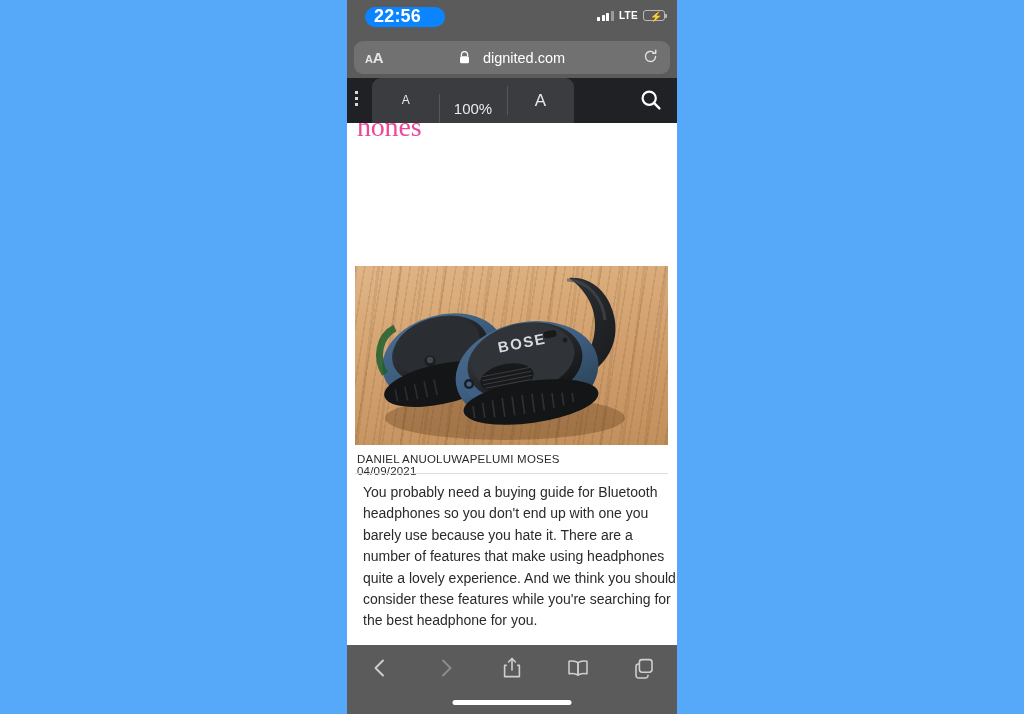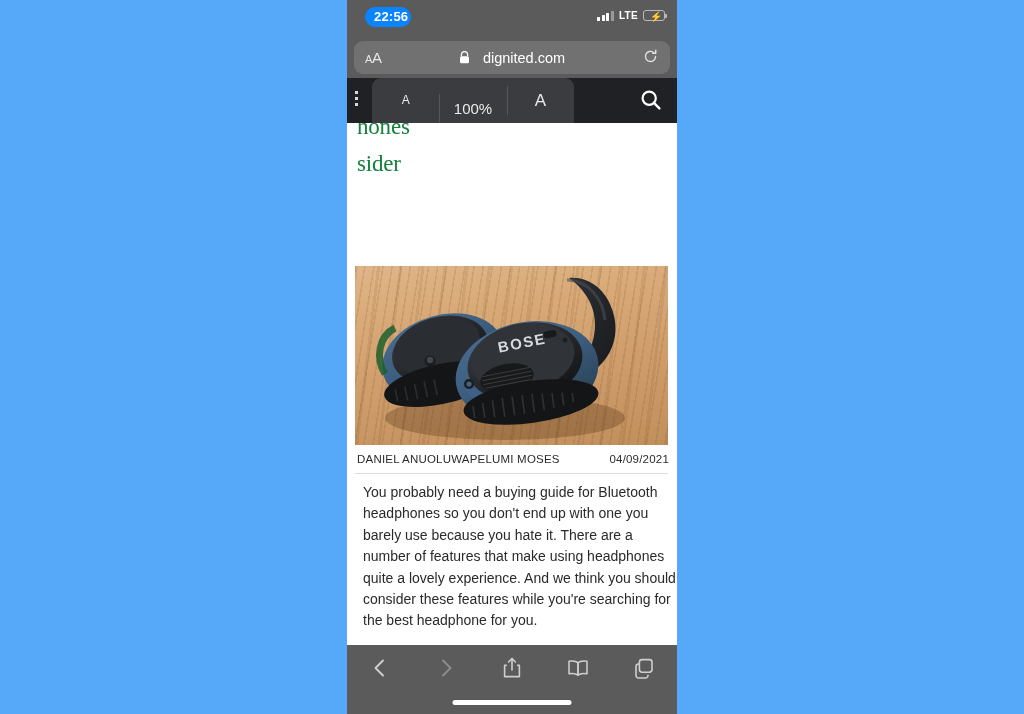--- a/index.html
+++ b/index.html
@@ -33,24 +33,24 @@
     width: 330px;
     height: 38px;
     background: #5b5b5b;
   }
   #time-pill {
     position: absolute;
     left: 18px;
     top: 7px;
     background: #0b84ff;
     color: #fff;
-    font-size: 13px;
+    font-size: 18px;
     font-weight: bold;
     letter-spacing: .2px;
-    padding: 2px 3px 3px 9px;
+    padding: 2px 24px 3px 9px;
     border-radius: 11px;
     line-height: 15px;
   }
   #status-right {
     position: absolute;
     right: 12px;
     top: 10px;
     display: flex;
     align-items: center;
     gap: 5px;
@@ -127,21 +127,21 @@
     height: 33px;
     background: #717171;
     border-radius: 9px;
     display: flex;
     align-items: center;
   }
   #aa-button {
     position: absolute;
     left: 11px;
     color: #e6e6e6;
-    font-weight: 400;
+    font-weight: 700;
     letter-spacing: -.3px;
   }
   #aa-button .small { font-size: 11px; }
   #aa-button .big { font-size: 15px; }
   #url-center {
     width: 100%;
     text-align: center;
     color: #fff;
     font-size: 14.5px;
     display: flex;
@@ -165,23 +165,23 @@
     height: 567px;
     background: #fff;
     overflow: hidden;
   }
   #headline {
     position: absolute;
     left: 10px;
     top: 30px;
     width: 312px;
     font-family: "Liberation Serif", serif;
-    font-size: 23px;
+    font-size: 28px;
     line-height: 37px;
-    color: #15803d;
+    color: #ec4899;
     letter-spacing: -.2px;
   }
   #hero-photo {
     position: absolute;
     left: 8px;
     top: 188px;
     width: 313px;
     height: 179px;
     overflow: hidden;
     background: #c89b66;
@@ -205,20 +205,21 @@
     position: absolute;
     left: 10px;
     top: 375px;
     width: 312px;
     display: flex;
     justify-content: space-between;
     align-items: baseline;
     font-size: 11.5px;
     color: #2b2b2b;
     letter-spacing: .2px;
+    flex-direction: column;
   }
   #byline-rule {
     position: absolute;
     left: 8px;
     top: 395px;
     width: 313px;
     height: 1px;
     background: #dcdcdc;
   }
   #article-body {
@@ -333,21 +334,20 @@
 </style>
 </head>
 <body style="background: rgb(85, 169, 248);">
 
 <div id="phone">
 
   <div id="page">
 
     <div id="headline">
         <div>hones</div>
-        <div>sider</div>
       </div>
 
     <div id="hero-photo">
       <div class="wood"></div>
       <svg class="hp-svg" viewBox="0 0 313 179" preserveAspectRatio="none">
         <defs>
           <linearGradient id="gBlue" x1="0" y1="0" x2="0.4" y2="1">
             <stop offset="0%" stop-color="#4a6f93"></stop>
             <stop offset="55%" stop-color="#3c5d7e"></stop>
             <stop offset="100%" stop-color="#2b4459"></stop>

